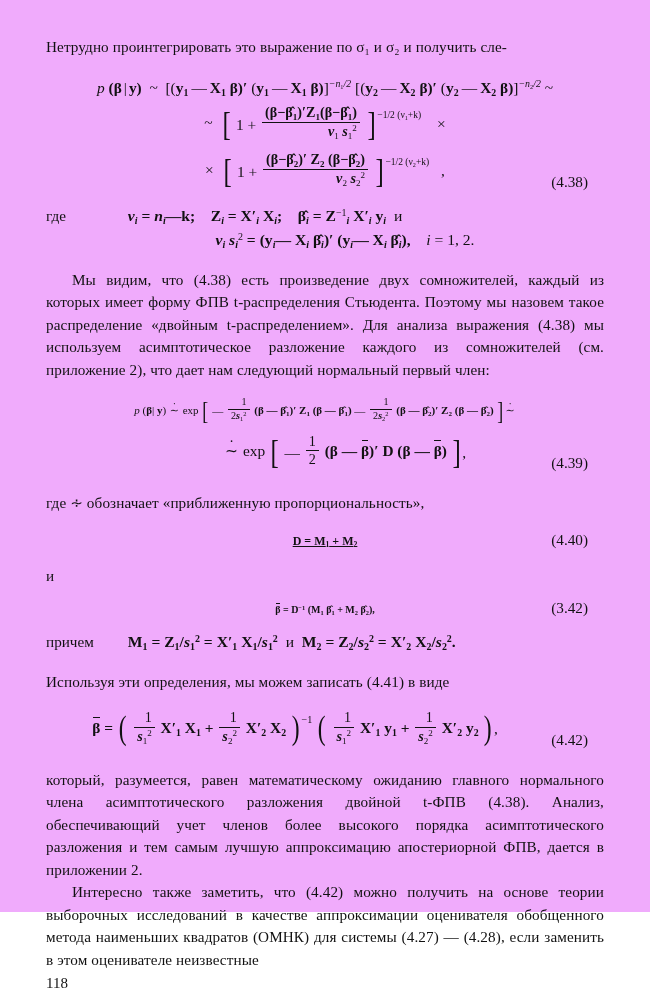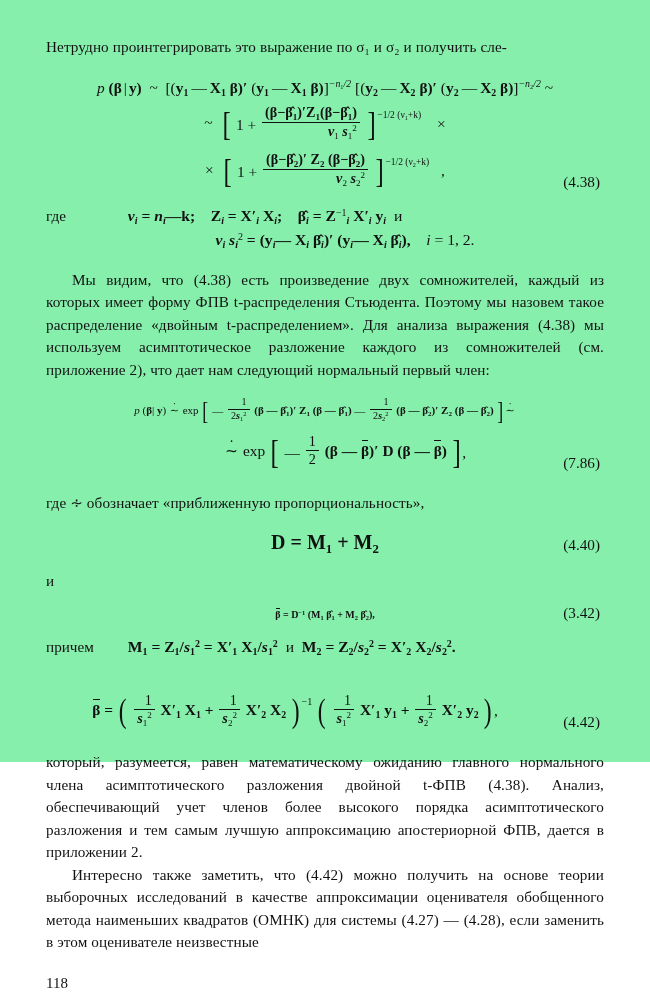--- a/index.html
+++ b/index.html
@@ -12,22 +12,22 @@
     height: 993px;
     position: relative;
     font-family: "Liberation Serif", serif;
     color: #111111;
     overflow: hidden;
   }
   .page {
     position: absolute;
     left: 0; top: 0;
     width: 650px;
-    height: 762px;
-    background: #86efac;
+    height: 912px;
+    background: #f0abfc;
   }
   .content {
     position: absolute;
     left: 46px;
     top: 36px;
     width: 558px;
   }
   p.para {
     margin: 0 0 0 0;
     font-size: 15.2px;
@@ -47,21 +47,21 @@
 
   
   .math-block {
     position: relative;
     text-align: center;
     font-family: "Liberation Serif", serif;
     font-size: 16px;
   }
   .eqnum {
     position: absolute;
-    right: 4px;
+    right: 16px;
     bottom: 0;
     font-size: 15.2px;
   }
   .mi { font-style: italic; }
   .mb { font-weight: bold; }
   .mbi { font-weight: bold; font-style: italic; }
   sub, sup {
     font-size: 0.64em;
     line-height: 0;
   }
@@ -244,32 +244,32 @@
 
       <div class="sp-8"></div>
 
       <div class="center" style="font-size:15.4px; position:relative; padding-left:40px;">
         <span class="tilde-op">∼</span> exp
         <span class="bigbr">[</span>
         <span style="vertical-align:middle;">—</span>
         <span class="frac"><span class="num">1</span><span class="den">2</span></span>
         <span class="mb">(β — <span class="ovl">β</span>)′ D (β — <span class="ovl">β</span>)</span>
         <span class="bigbr">]</span><span style="vertical-align:middle;">,</span>
-        <span class="eqnum">(7.86)</span>
+        <span class="eqnum">(4.39)</span>
       </div>
     </div>
 
     <div class="sp-20"></div>
 
     <p class="para">где ∻ обозначает «приближенную пропорциональность»,</p>
 
     <div class="sp-16"></div>
 
     <div class="math-block" style="position:relative;">
-      <span style="font-size:20px;">
+      <span style="font-size:12px;text-decoration:underline;">
         <span class="mb">D = M<sub>1</sub> + M<sub>2</sub></span>
       </span>
       <span class="eqnum">(4.40)</span>
     </div>
 
     <div class="sp-16"></div>
 
     <p class="para">и</p>
 
     <div class="sp-12"></div>
@@ -287,20 +287,21 @@
       <span class="where-label">причем</span>
       <span style="font-size:15.6px;">
         <span class="mb">M<sub>1</sub> = Z<sub>1</sub>/<span class="mbi">s</span><sub>1</sub><sup>2</sup> = X′<sub>1</sub> X<sub>1</sub>/<span class="mbi">s</span><sub>1</sub><sup>2</sup></span>
         &nbsp;и&nbsp;
         <span class="mb">M<sub>2</sub> = Z<sub>2</sub>/<span class="mbi">s</span><sub>2</sub><sup>2</sup> = X′<sub>2</sub> X<sub>2</sub>/<span class="mbi">s</span><sub>2</sub><sup>2</sup>.</span>
       </span>
     </div>
 
     <div class="sp-20"></div>
 
+    <p class="para">Используя эти определения, мы можем записать (4.41) в виде</p>
 
     <div class="sp-16"></div>
 
     <div class="math-block" style="position:relative; padding-right:60px;">
       <span style="font-size:15.4px;">
         <span class="mb"><span class="ovl">β</span> =</span>
         <span class="bigpar">(</span>
         <span class="frac"><span class="num">1</span><span class="den"><span class="mbi">s</span><sub>1</sub><sup>2</sup></span></span>
         <span class="mb">X′<sub>1</sub> X<sub>1</sub> +</span>
         <span class="frac"><span class="num">1</span><span class="den"><span class="mbi">s</span><sub>2</sub><sup>2</sup></span></span>

